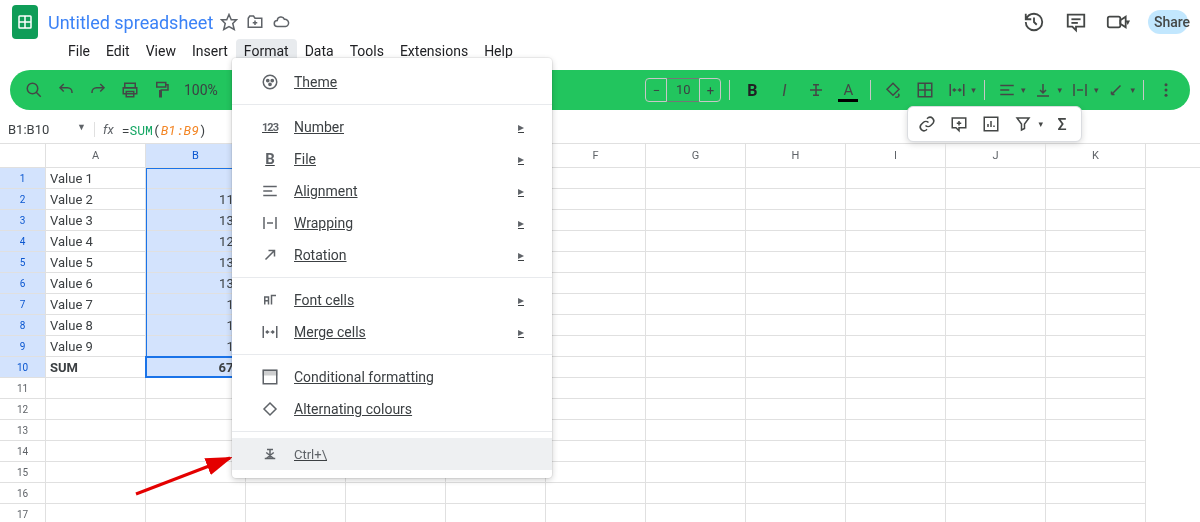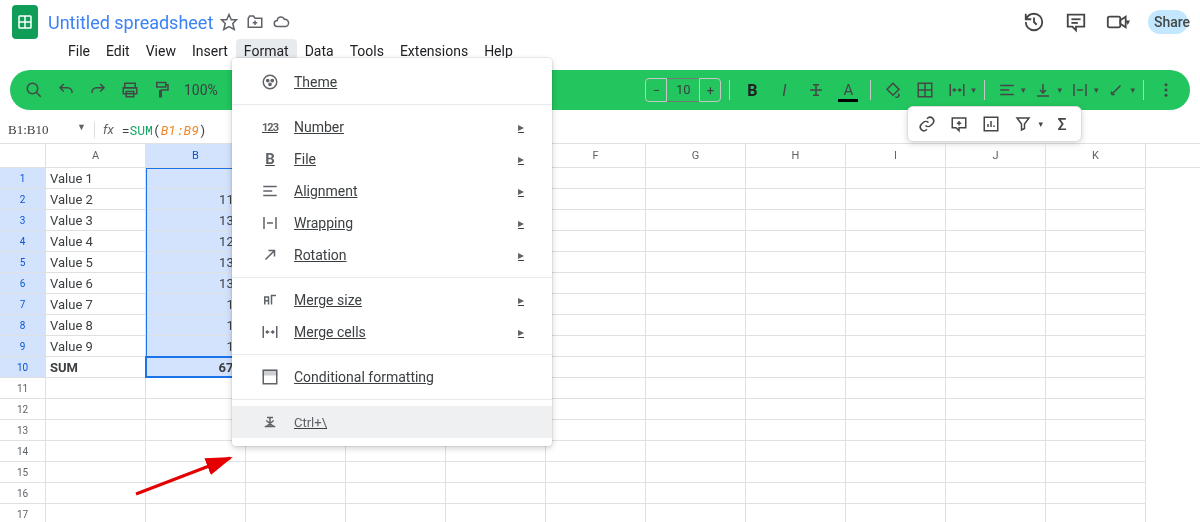--- a/index.html
+++ b/index.html
@@ -25,21 +25,21 @@
 .fontsize-box { display: flex; align-items: center; }
 .fontsize-box .fs-btn { width: 22px; height: 24px; border: 1px solid #c7c7c7; display: flex; align-items: center; justify-content: center; }
 .fontsize-box .fs-val { width: 32px; height: 24px; border-top: 1px solid #747775; border-bottom: 1px solid #747775; text-align: center; line-height: 22px; font-size: 13px; }
 .tb-btn.bold { font-weight: 700; font-size: 16px; color: #202124; }
 .text-color { position: relative; }
 .text-color::after { content: ''; position: absolute; bottom: 2px; left: 4px; width: 20px; height: 3px; background: #000; }
 .caret { font-size: 9px; margin-left: -4px; color: #444746; }
 .float-toolbar { position: absolute; right: 118px; top: 106px; background: #fff; border: 1px solid #dadce0; border-radius: 6px; box-shadow: 0 2px 6px rgba(0,0,0,0.15); display: flex; align-items: center; padding: 4px 6px; gap: 6px; }
 .float-toolbar .tb-btn { width: 26px; height: 26px; }
 .namebox-row { display: flex; align-items: center; border-bottom: 1px solid #e0e0e0; height: 28px; }
-.namebox { width: 95px; padding: 0 8px; font-size: 13px; color: #3c4043; display: flex; align-items: flex-start; justify-content: space-between; border-right: 1px solid #e0e0e0; font-family: Liberation Serif, serif; }
+.namebox { width: 95px; padding: 0 8px; font-size: 13px; color: #3c4043; display: flex; align-items: flex-start; justify-content: space-between; border-right: 1px solid #e0e0e0; }
 .fx-area { display: flex; align-items: center; padding: 0 8px; gap: 8px; }
 .fx-icon { font-style: italic; font-size: 13px; color: #5f6368; }
 .formula { font-family: "Roboto Mono", monospace; font-size: 13px; color: #3c4043; }
 .formula .fn { color: #16a765; }
 .formula .rng { color: #f38524; font-style: italic; }
 .grid { position: relative; }
 .col-headers { display: flex; height: 24px; border-bottom: 1px solid #e0e0e0; }
 .corner { width: 46px; border-right: 1px solid #e0e0e0; background: #fff; }
 .col-h { width: 100px; border-right: 1px solid #e0e0e0; text-align: center; font-size: 11px; color: #5f6368; line-height: 24px; }
 .col-h.sel { background: #d3e3fd; color: #0b57d0; }
@@ -606,41 +606,49 @@
       <div class="dd-label">Rotation</div>
       <div class="dd-sub">▸</div>
     </div>
     <div class="dd-sep"></div>
     <div class="dd-item">
       <div class="dd-icon">
         <svg width="18" height="18" viewBox="0 0 24 24" fill="none" stroke="#5f6368" stroke-width="2">
           <path d="M5 18V8h5v10M5 13h5M14 18V6h6M14 6h6"></path>
         </svg>
       </div>
-      <div class="dd-label">Merge size</div>
+      <div class="dd-label">Font cells</div>
       <div class="dd-sub">▸</div>
     </div>
     <div class="dd-item">
       <div class="dd-icon">
         <svg width="18" height="18" viewBox="0 0 24 24" fill="none" stroke="#5f6368" stroke-width="2">
           <path d="M3 4v16M21 4v16M7 12h4M13 12h4M9 10l-2 2 2 2M15 10l2 2-2 2"></path>
         </svg>
       </div>
       <div class="dd-label">Merge cells</div>
       <div class="dd-sub">▸</div>
     </div>
     <div class="dd-sep"></div>
     <div class="dd-item">
       <div class="dd-icon">
         <svg width="18" height="18" viewBox="0 0 24 24" fill="none" stroke="#5f6368" stroke-width="2">
           <rect x="3" y="3" width="18" height="18"></rect>
           <rect x="3" y="3" width="18" height="6" fill="#5f6368" opacity="0.3"></rect>
         </svg>
       </div>
       <div class="dd-label">Conditional formatting</div>
+    </div>
+    <div class="dd-item">
+      <div class="dd-icon">
+        <svg width="18" height="18" viewBox="0 0 24 24" fill="none" stroke="#5f6368" stroke-width="2">
+          <path d="M12 4l8 8-8 8-8-8z"></path>
+        </svg>
+      </div>
+      <div class="dd-label">Alternating colours</div>
     </div>
     <div class="dd-sep"></div>
     <div class="dd-item hover">
       <div class="dd-icon">
         <svg width="18" height="18" viewBox="0 0 24 24" fill="none" stroke="#5f6368" stroke-width="2">
           <path d="M5 18h14M8 6h8M12 6v12M7 10l10 8M17 10L7 18"></path>
         </svg>
       </div>
       <div class="dd-short">Ctrl+\</div>
     </div>

